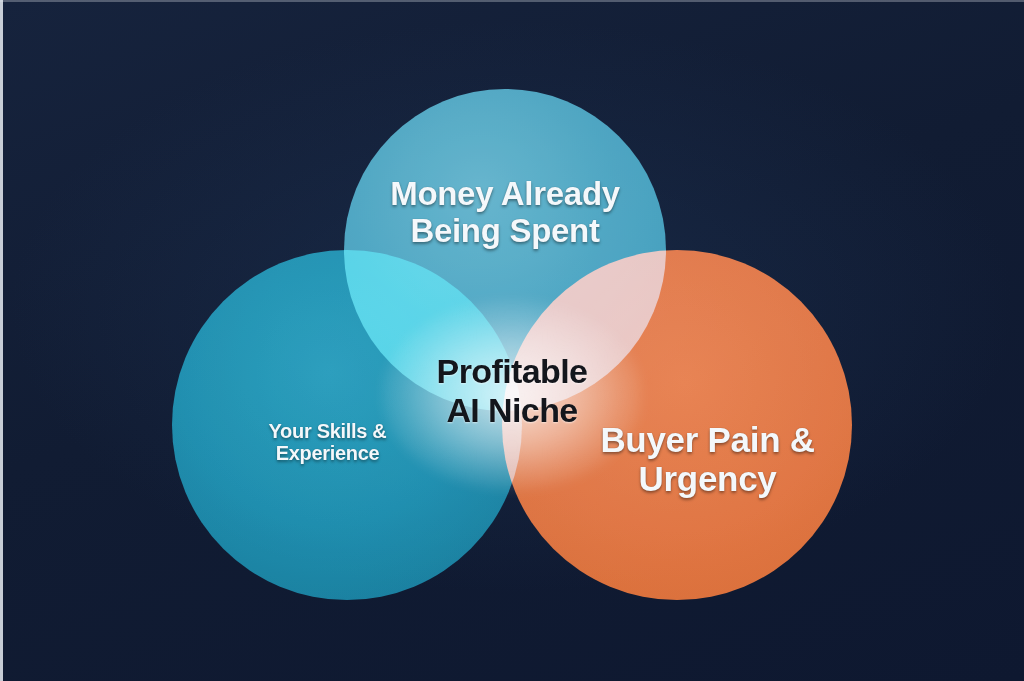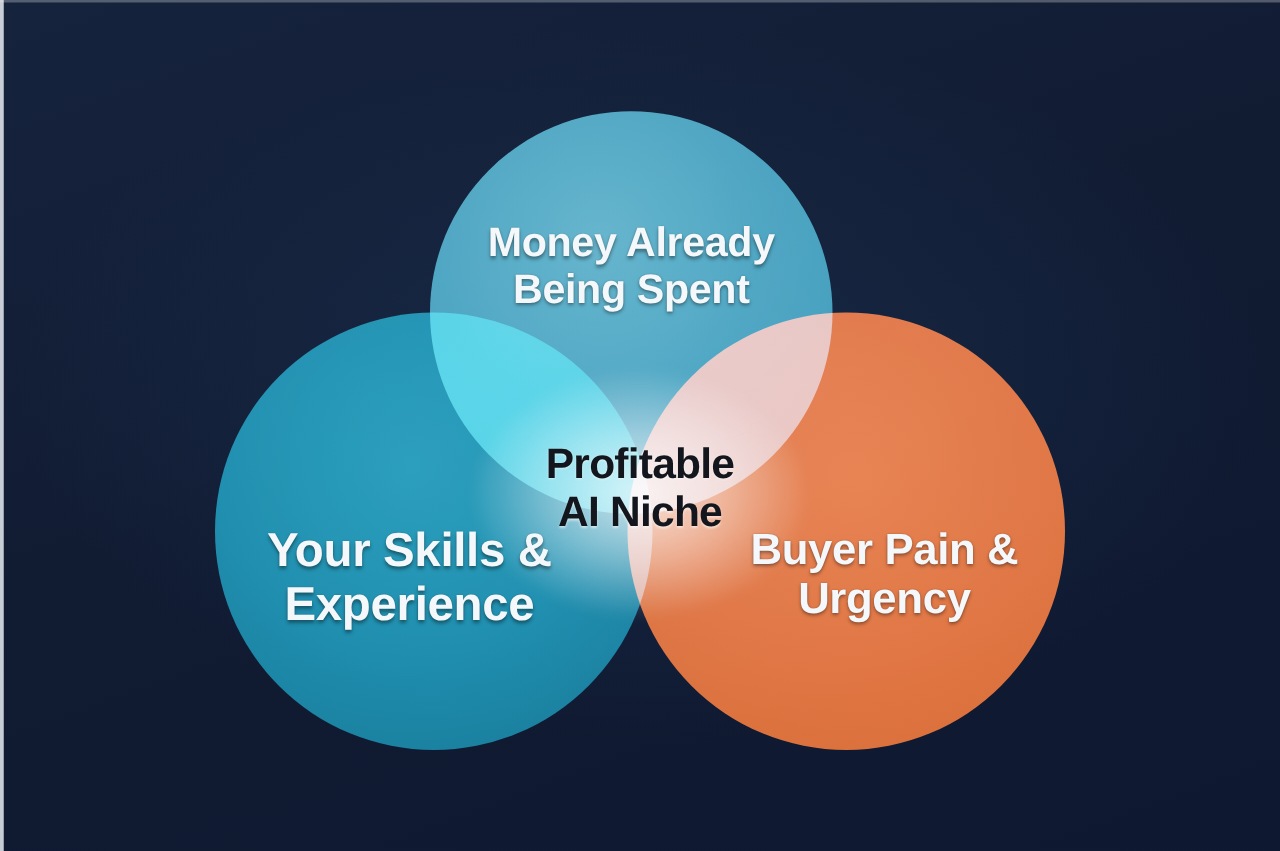--- a/index.html
+++ b/index.html
@@ -115,21 +115,21 @@
     left: 345px;
     top: 176px;
     width: 320px;
     font-size: 33px;
   }
 
   #label-left {
     left: 180px;
     top: 420px;
     width: 295px;
-    font-size: 38px;
+    font-size: 20px;
   }
 
   #label-right {
     left: 560px;
     top: 420px;
     width: 295px;
     font-size: 35px;
   }
 
   #label-center {

